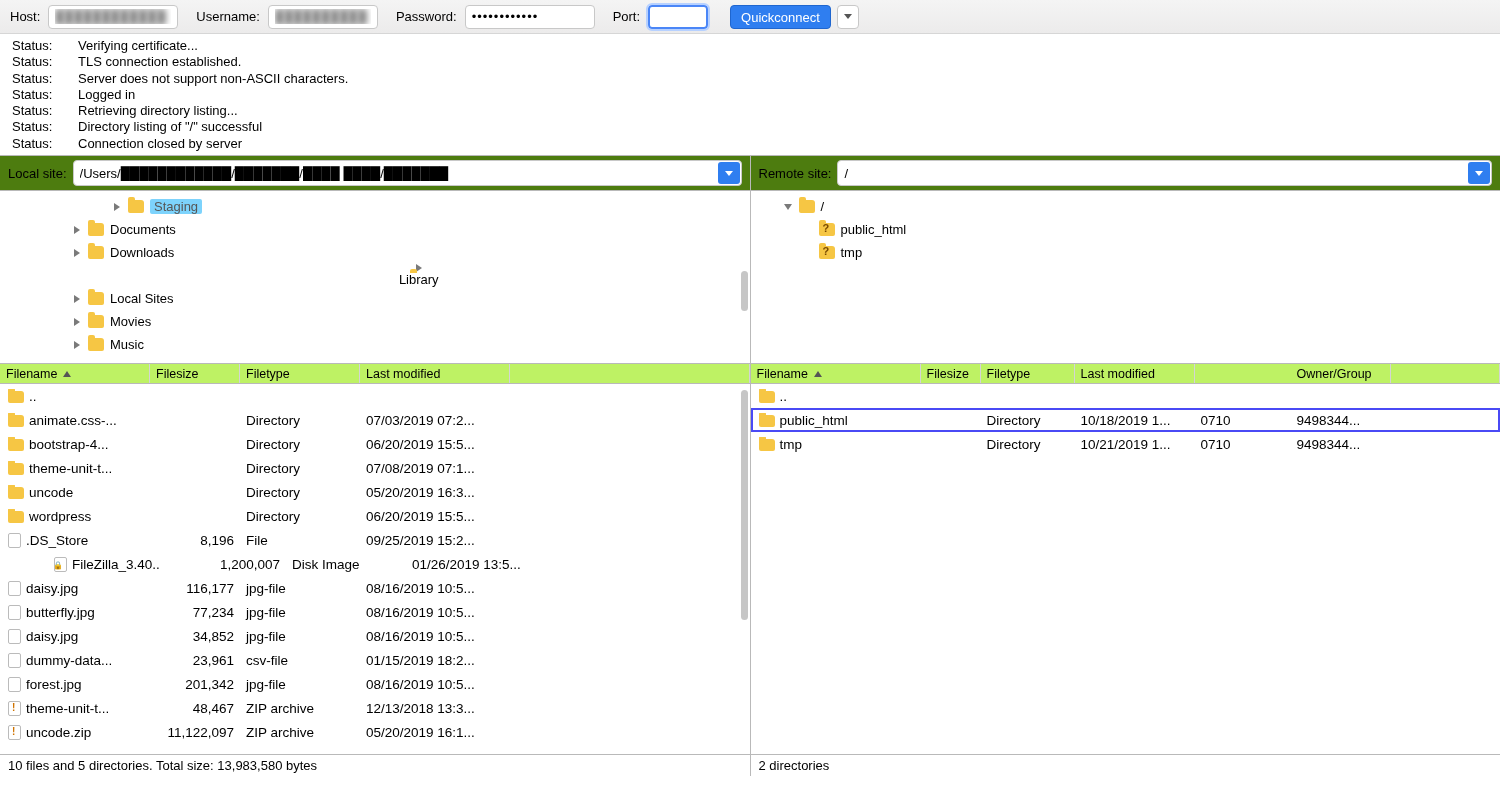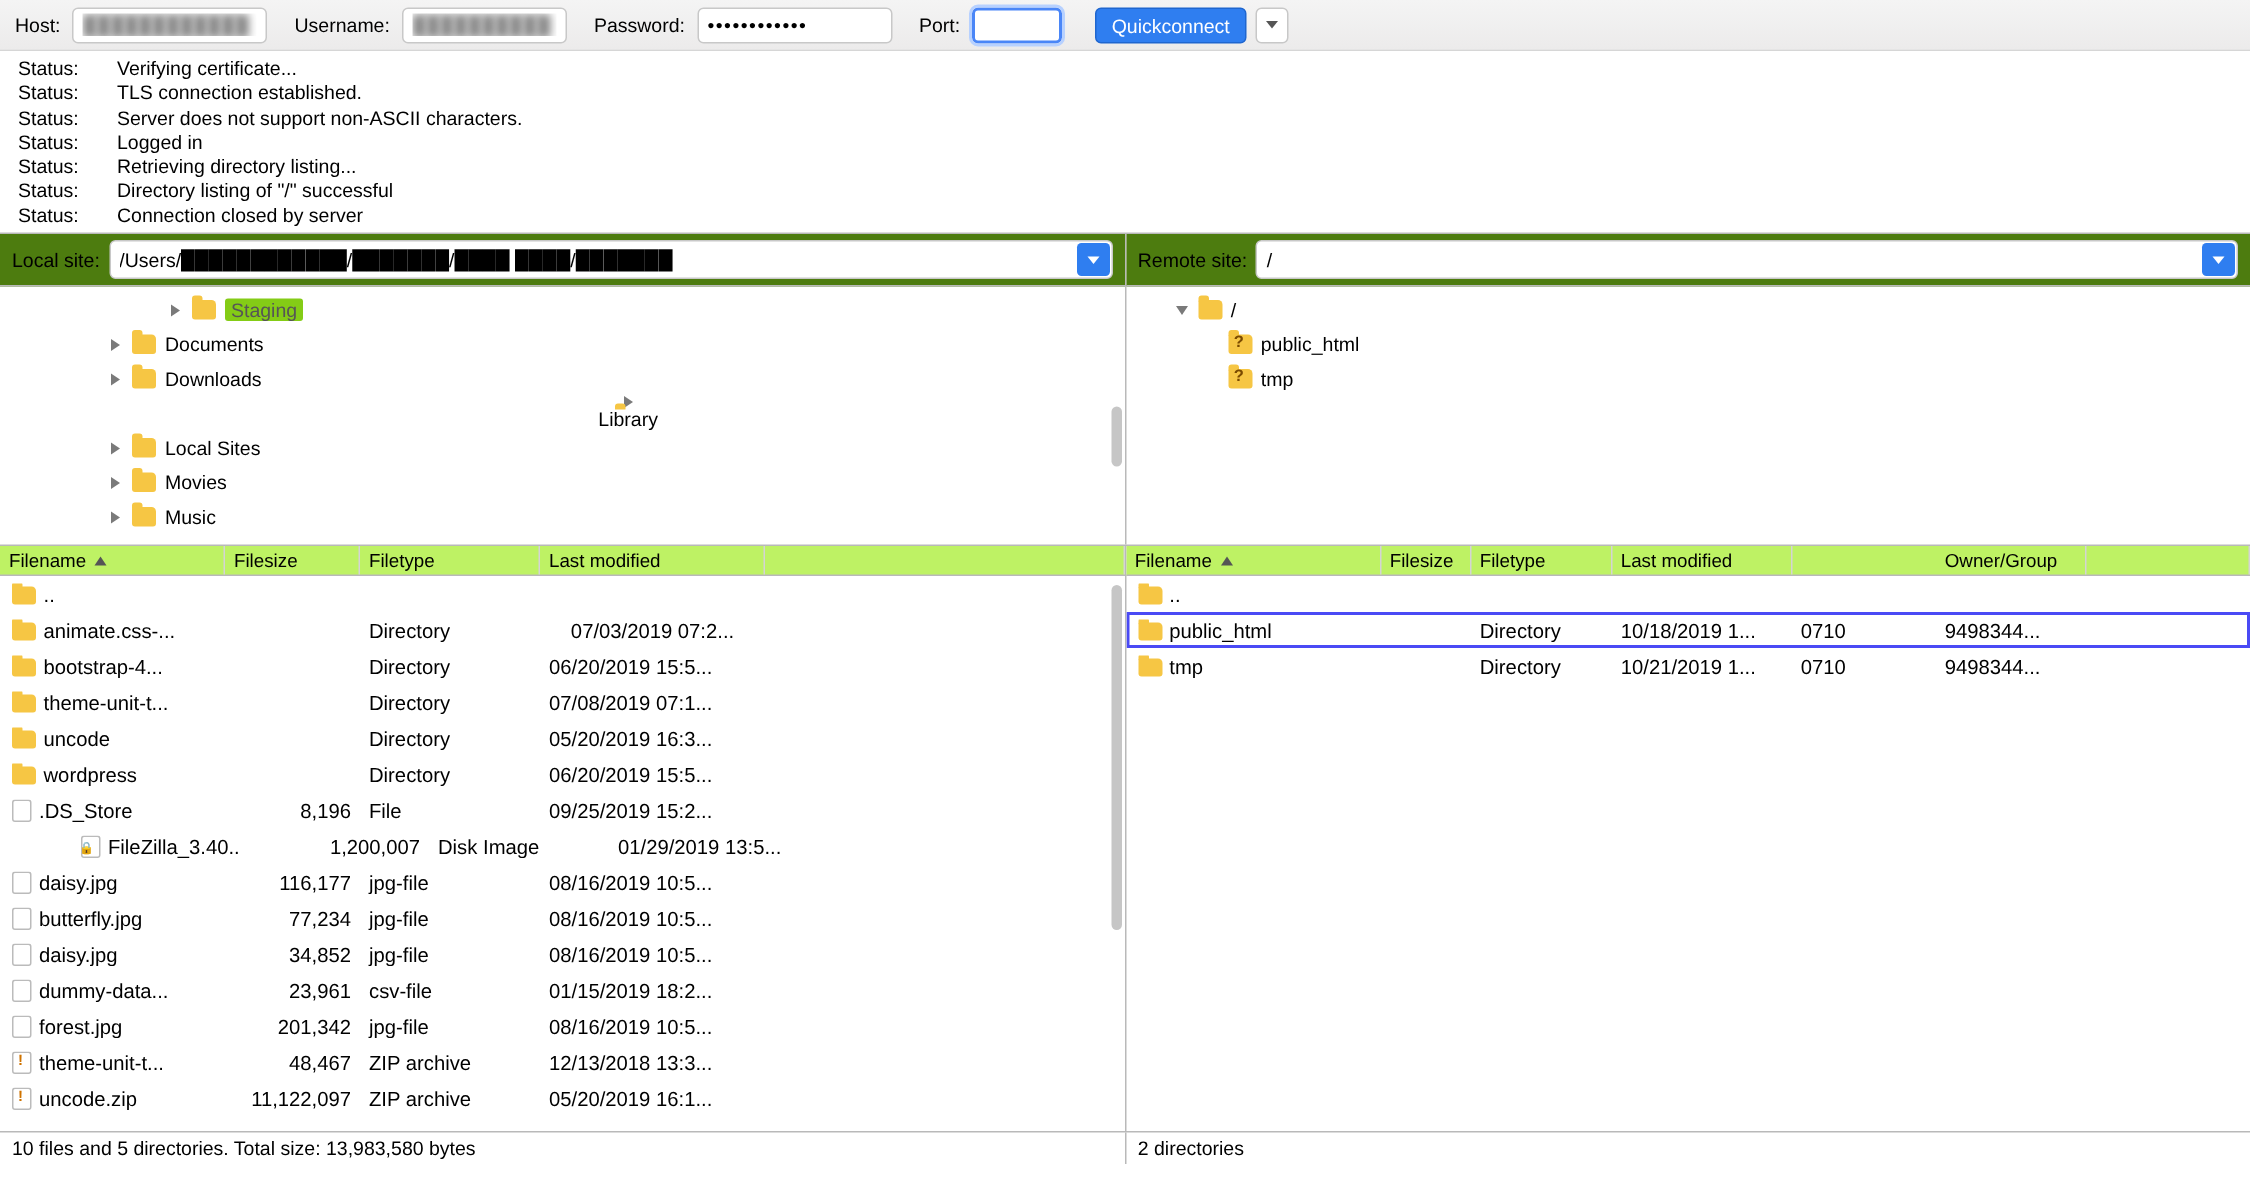--- a/index.html
+++ b/index.html
@@ -90,21 +90,21 @@
   .tri-down { width:0;height:0;border-left:4px solid transparent;border-right:4px solid transparent;border-top:6px solid #7a7a7a;}
   .folder-icon {
     width:16px; height:13px; background:#f6c644; border-radius:1px 3px 2px 2px; position:relative; margin:0 6px 0 4px;
   }
   .folder-icon::before {
     content:""; position:absolute; left:0; top:-3px; width:7px; height:4px; background:#f6c644; border-radius:2px 2px 0 0;
   }
   .folder-icon.unknown::after{
     content:"?"; position:absolute; left:4px; top:-1px; font-size:11px; font-weight:bold; color:#7a4a00;
   }
-  .sel-label { background:#84cc16; color:#565656; padding:0 4px; border-radius:2px;}
+  .sel-label { background:#7dd3fc; color:#565656; padding:0 4px; border-radius:2px;}
   .scroll-thumb{
     position:absolute; right:2px; width:7px; background:#c6c6c6; border-radius:4px;
   }
 
   
   .file-lists { display:flex; height: 390px; }
   .list-pane { flex:1; display:flex; flex-direction:column; border-right:1px solid #b9b9b9; position:relative;}
   .list-pane:last-child{border-right:none;}
   .cols { display:flex; border-bottom:1px solid #b9b9b9; background:#bef264; font-size:12.5px; height:20px; align-items:stretch;}
   .col { border-right:1px solid #d4d4d4; display:flex; align-items:center; padding:0 6px; cursor:pointer; white-space:nowrap; overflow:hidden;}
@@ -293,21 +293,21 @@
           <div class="cell" style="width: 120px;"></div>
           <div class="cell" style="width: 150px;"></div>
         </div>
         <div class="row">
           <div class="cell name-cell" style="width: 150px;">
             <span class="file-icon folder"></span>
             <span>animate.css-...</span>
           </div>
           <div class="cell" style="width: 90px; text-align: right;"></div>
           <div class="cell" style="width: 120px;">Directory</div>
-          <div class="cell" style="width: 150px; text-align: center;">07/03/2019 07:2...</div>
+          <div class="cell" style="width: 150px;">07/03/2019 07:2...</div>
         </div>
         <div class="row">
           <div class="cell name-cell" style="width: 150px;">
             <span class="file-icon folder"></span>
             <span>bootstrap-4...</span>
           </div>
           <div class="cell" style="width: 90px; text-align: right;"></div>
           <div class="cell" style="width: 120px;">Directory</div>
           <div class="cell" style="width: 150px;">06/20/2019 15:5...</div>
         </div>
@@ -347,21 +347,21 @@
           <div class="cell" style="width: 120px;">File</div>
           <div class="cell" style="width: 150px;">09/25/2019 15:2...</div>
         </div>
         <div class="row">
           <div class="cell name-cell" style="width: 150px; margin-left: 46px;">
             <span class="file-icon doc lock"></span>
             <span>FileZilla_3.40..</span>
           </div>
           <div class="cell" style="width: 90px; text-align: right;">1,200,007</div>
           <div class="cell" style="width: 120px;">Disk Image</div>
-          <div class="cell" style="width: 150px;">01/29/2019 13:5...</div>
+          <div class="cell" style="width: 150px;">01/26/2019 13:5...</div>
         </div>
         <div class="row">
           <div class="cell name-cell" style="width: 150px;">
             <span class="file-icon doc"></span>
             <span>daisy.jpg</span>
           </div>
           <div class="cell" style="width: 90px; text-align: right;">116,177</div>
           <div class="cell" style="width: 120px;">jpg-file</div>
           <div class="cell" style="width: 150px;">08/16/2019 10:5...</div>
         </div>

